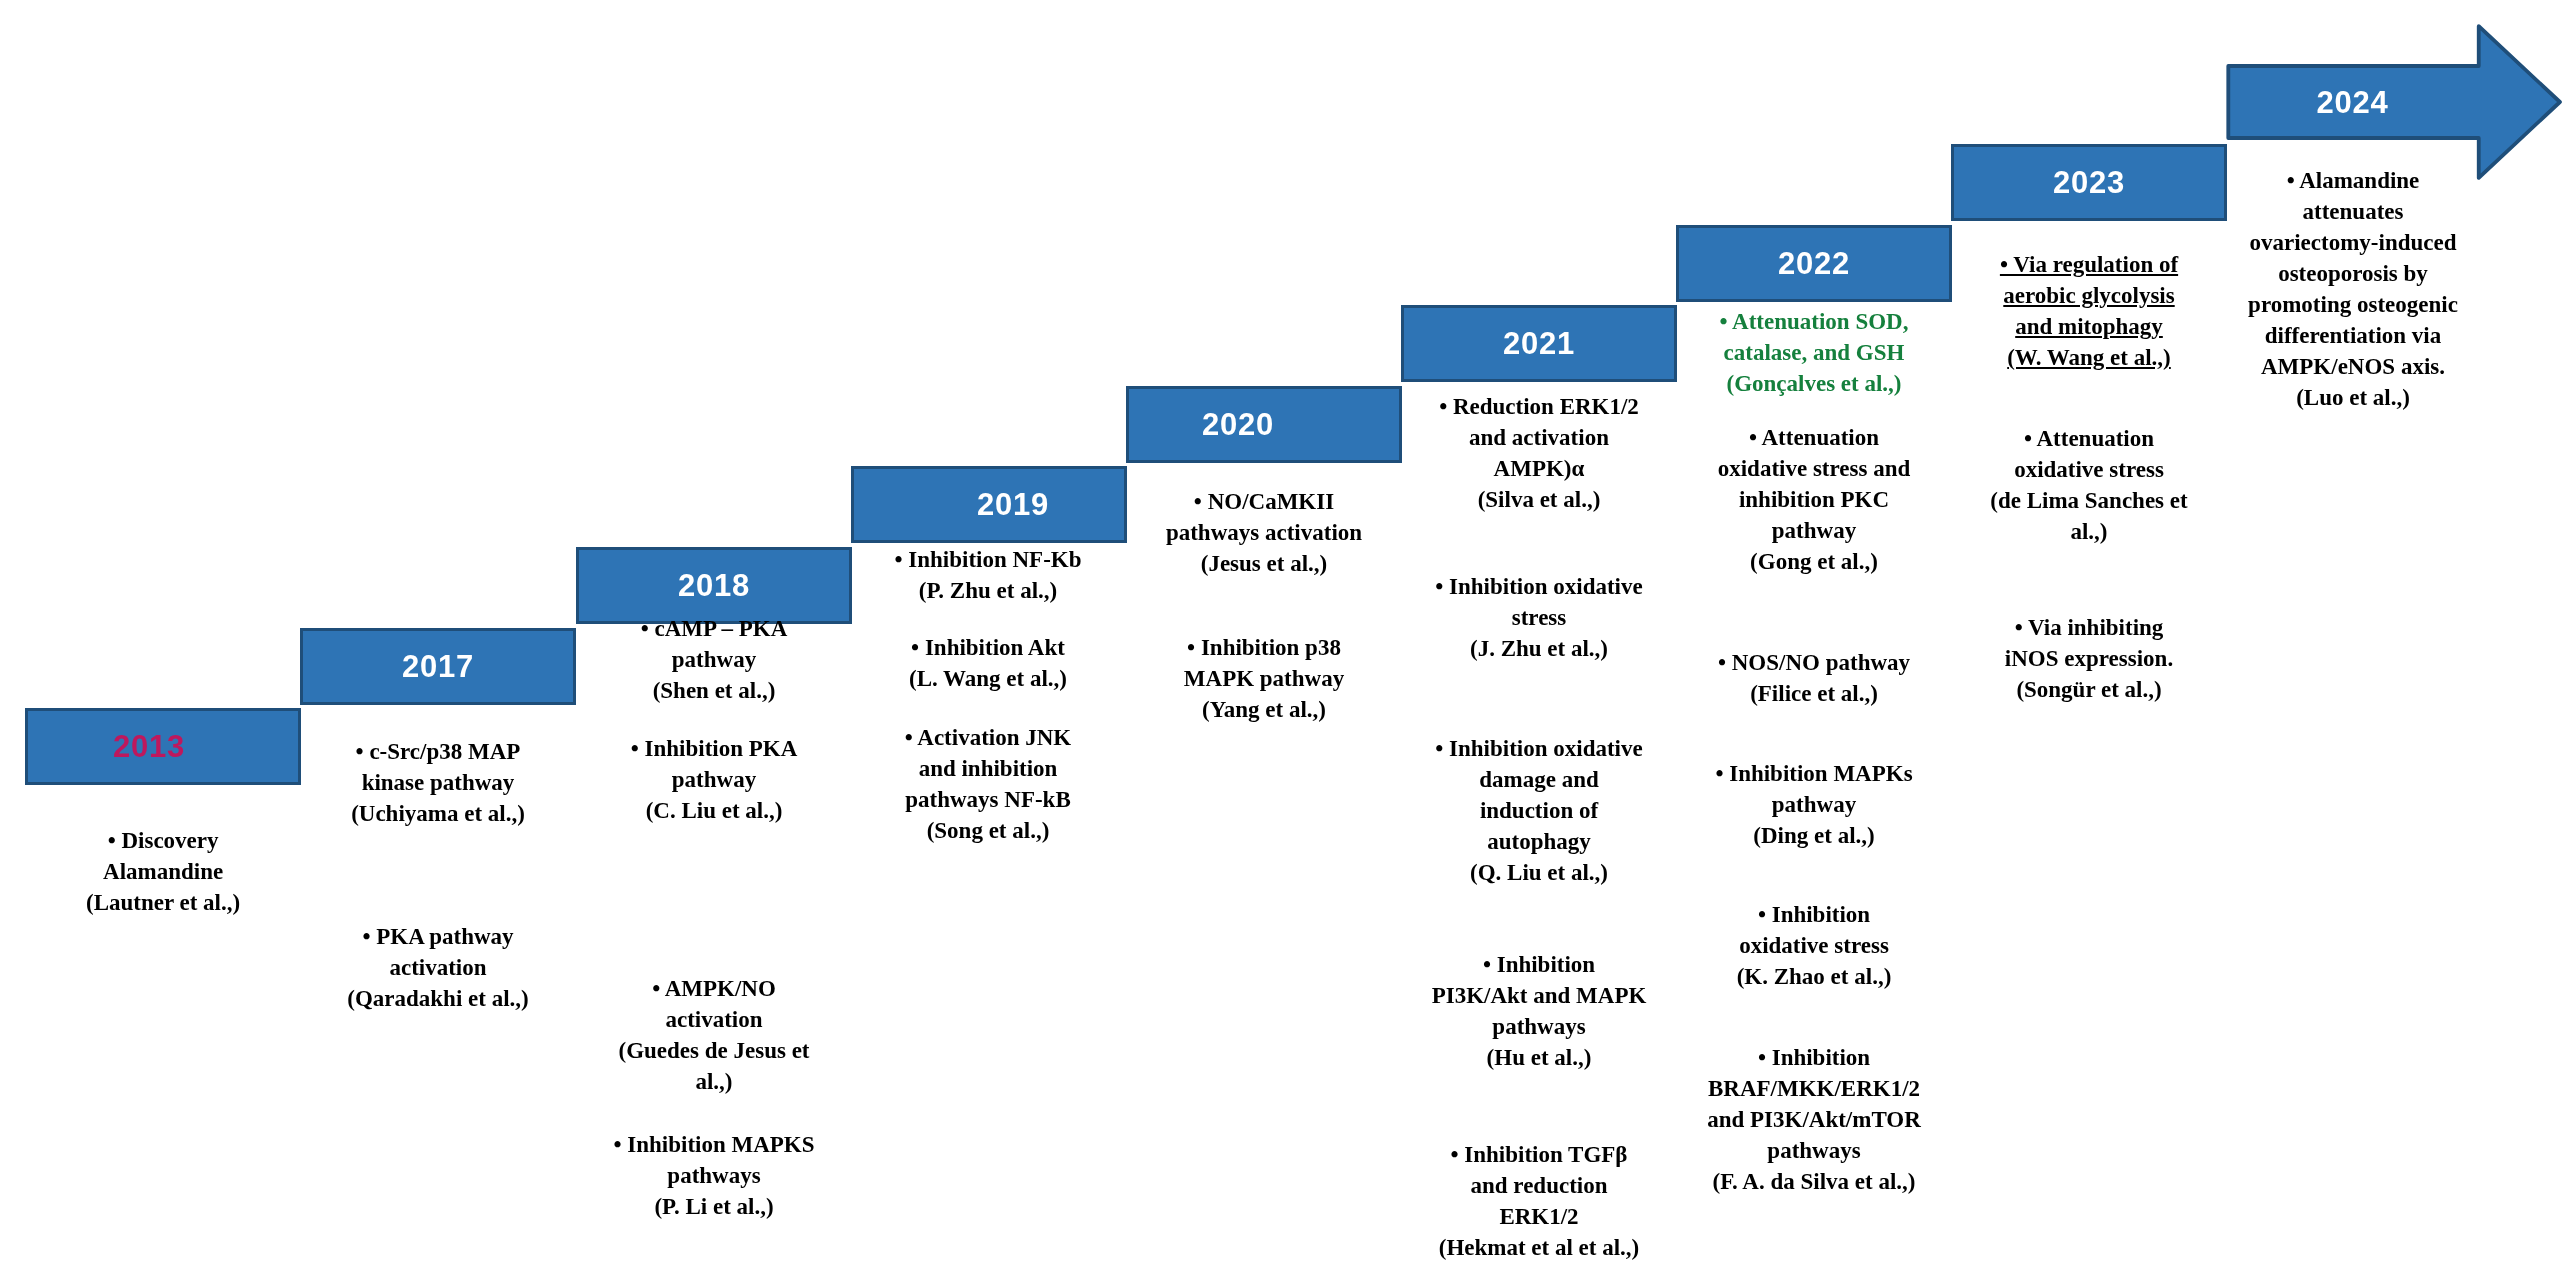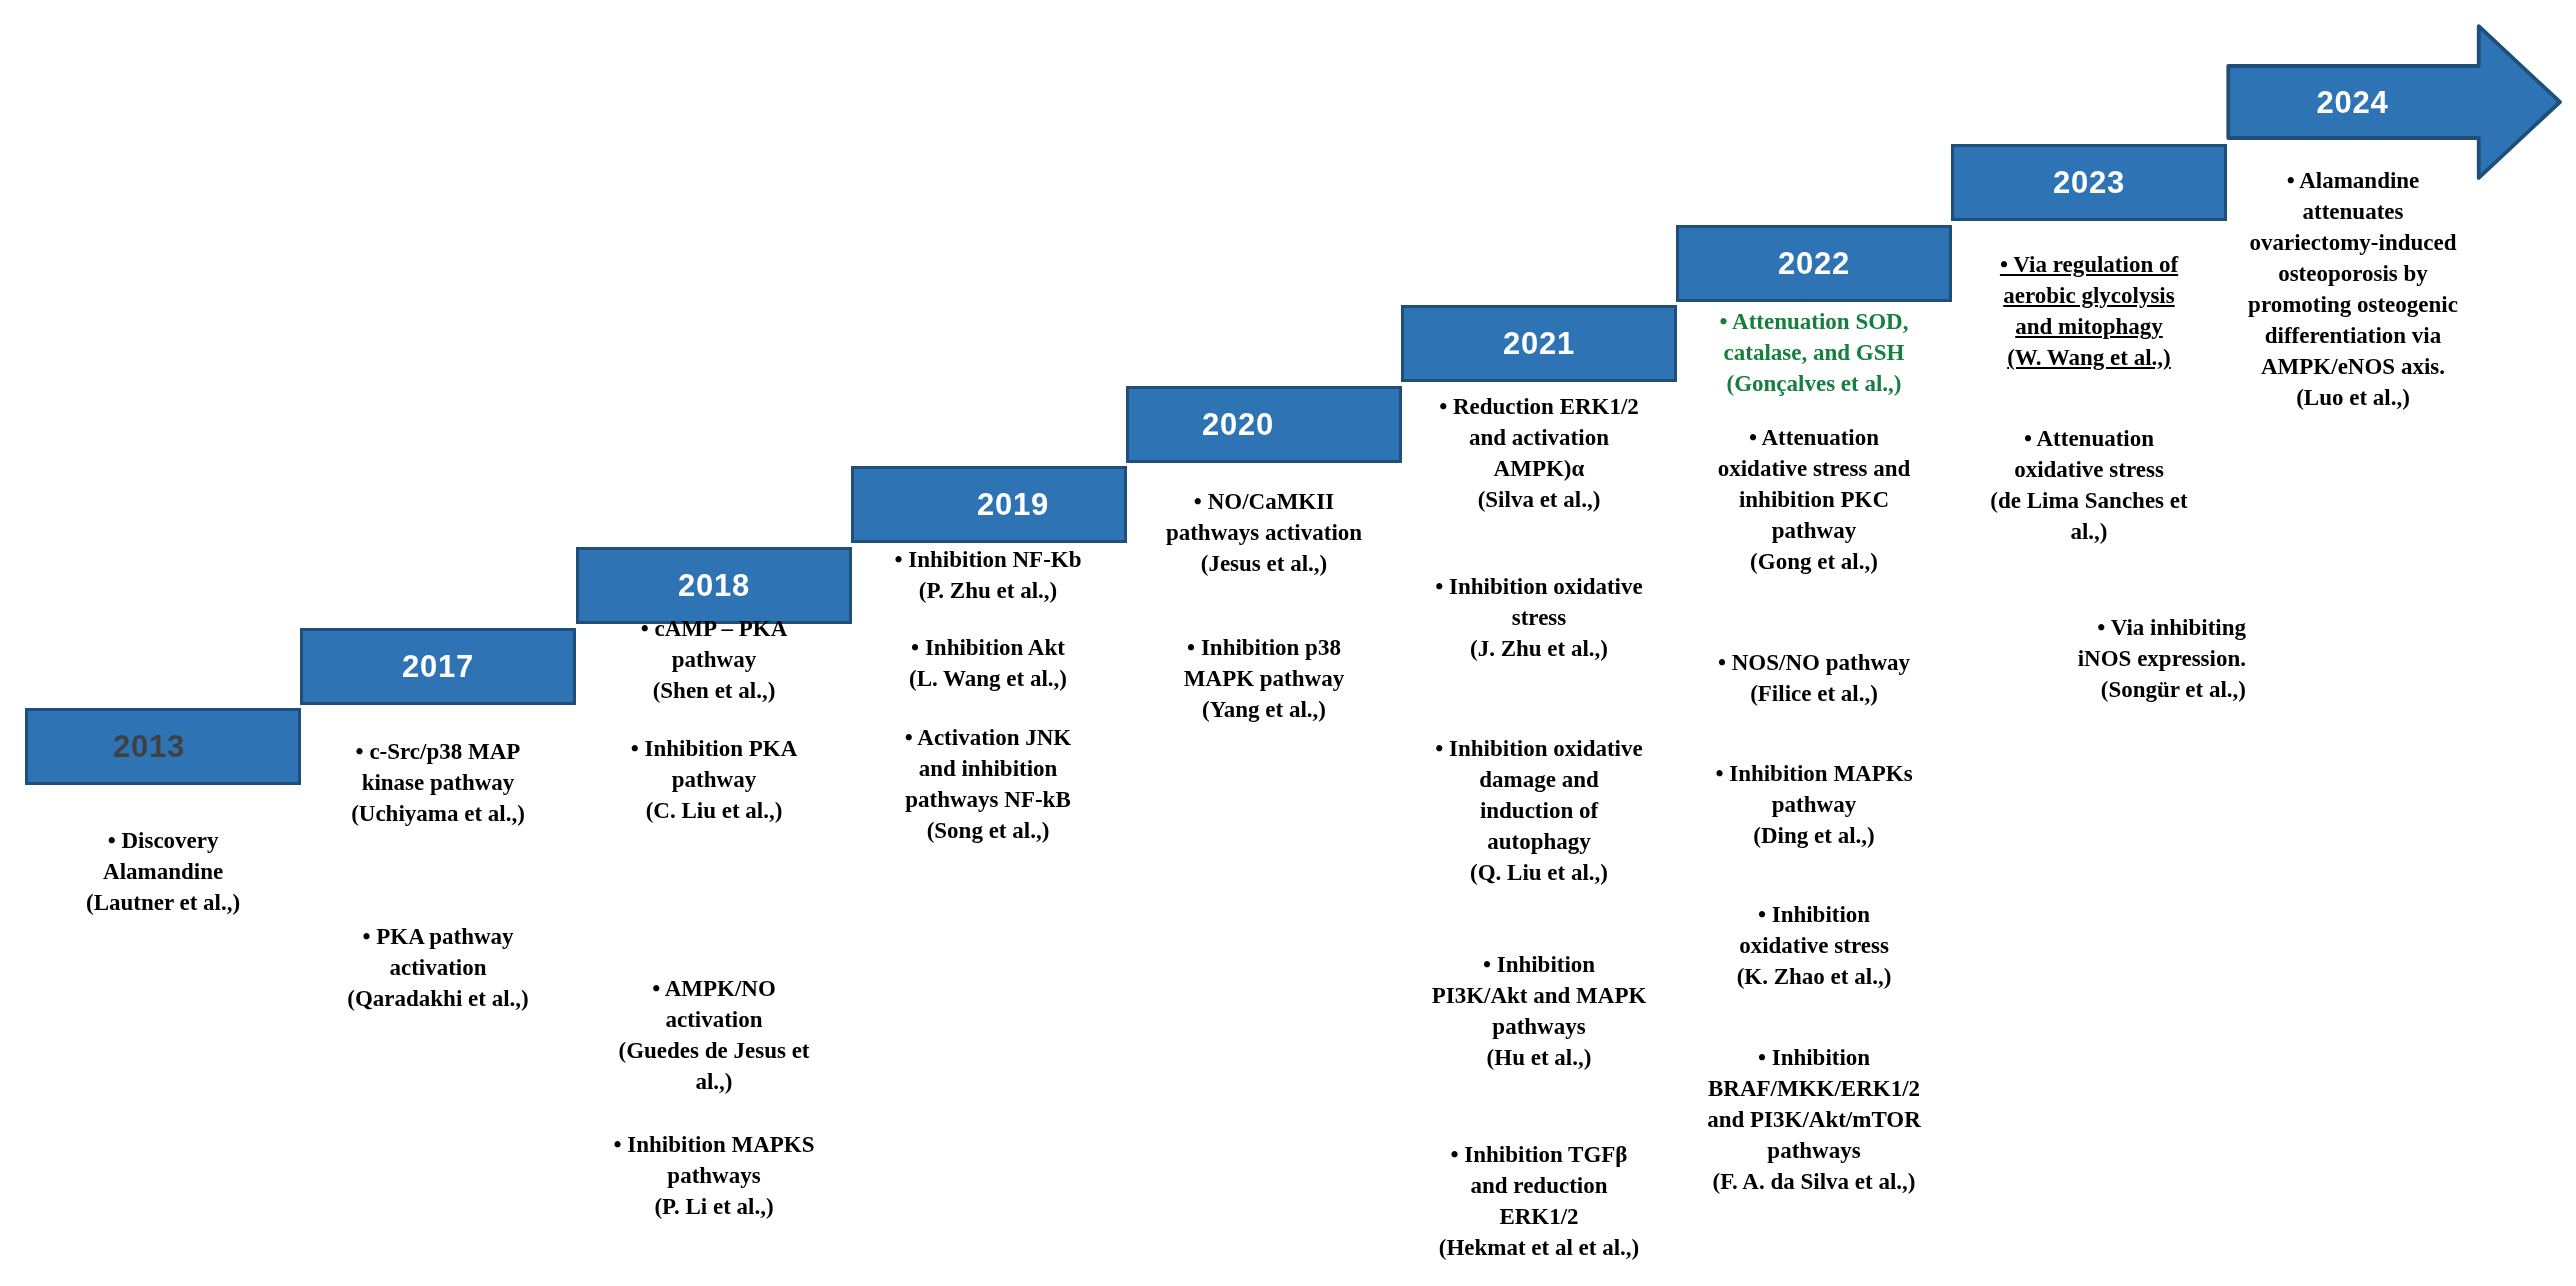--- a/index.html
+++ b/index.html
@@ -10,21 +10,21 @@
               color:#ffffff;font-family:"Liberation Sans","DejaVu Sans",sans-serif;font-weight:700;font-size:31px;letter-spacing:0.8px;}
   .arrow-svg{position:absolute;overflow:visible;}
   .bullet{position:absolute;width:314px;text-align:center;font-weight:700;font-size:23px;line-height:31px;color:#000000;}
   .bullet .line{white-space:nowrap;}
 </style>
 </head>
 <body>
 
 <div id="timeline">
     <div class="year-box" style="left: 25px; top: 708px; background: rgb(46, 116, 181); border-color: rgb(31, 78, 121);"></div>
-    <div class="year-label" style="left: 25px; top: 708px; width: 248px; color: #404040;">2013</div>
+    <div class="year-label" style="left: 25px; top: 708px; width: 248px; color: #be185d;">2013</div>
     <div class="bullet" style="left: 6.1px; top: 825px; color: rgb(0, 0, 0);">
       <div class="line">• Discovery</div>
       <div class="line">Alamandine</div>
       <div class="line">(Lautner et al.,)</div>
     </div>
     <div class="year-box" style="left: 300px; top: 628px; background: rgb(46, 116, 181); border-color: rgb(31, 78, 121);"></div>
     <div class="year-label" style="left: 300px; top: 628px; width: 276px; color: rgb(255, 255, 255);">2017</div>
     <div class="bullet" style="left: 281px; top: 736px; color: rgb(0, 0, 0);">
       <div class="line">• c-Src/p38 MAP</div>
       <div class="line">kinase pathway</div>
@@ -160,21 +160,21 @@
       <div class="line">aerobic glycolysis</div>
       <div class="line">and mitophagy</div>
       <div class="line">(W. Wang et al.,)</div>
     </div>
     <div class="bullet" style="left: 1932px; top: 423px; color: rgb(0, 0, 0);">
       <div class="line">• Attenuation</div>
       <div class="line">oxidative stress</div>
       <div class="line">(de Lima Sanches et</div>
       <div class="line">al.,)</div>
     </div>
-    <div class="bullet" style="left: 1932px; top: 612px; color: rgb(0, 0, 0); text-align: right;">
+    <div class="bullet" style="left: 1932px; top: 612px; color: rgb(0, 0, 0);">
       <div class="line">• Via  inhibiting</div>
       <div class="line">iNOS expression.</div>
       <div class="line">(Songür et al.,)</div>
     </div>
     <svg class="arrow-svg" width="337" height="158" viewBox="0 0 440 206" style="left: 2226px; top: 23px;">
       <path d="M3,56 L330,56 L330,4 L436,103 L330,202 L330,150 L3,150 Z" fill="#2E74B5" stroke="#1F4E79" stroke-width="5" stroke-linejoin="round"></path>
     </svg>
     <div class="year-label" style="left: 2226px; top: 64px; width: 253px; color: rgb(255, 255, 255);">2024</div>
     <div class="bullet" style="left: 2196px; top: 165px; color: rgb(0, 0, 0);">
       <div class="line">• Alamandine</div>

